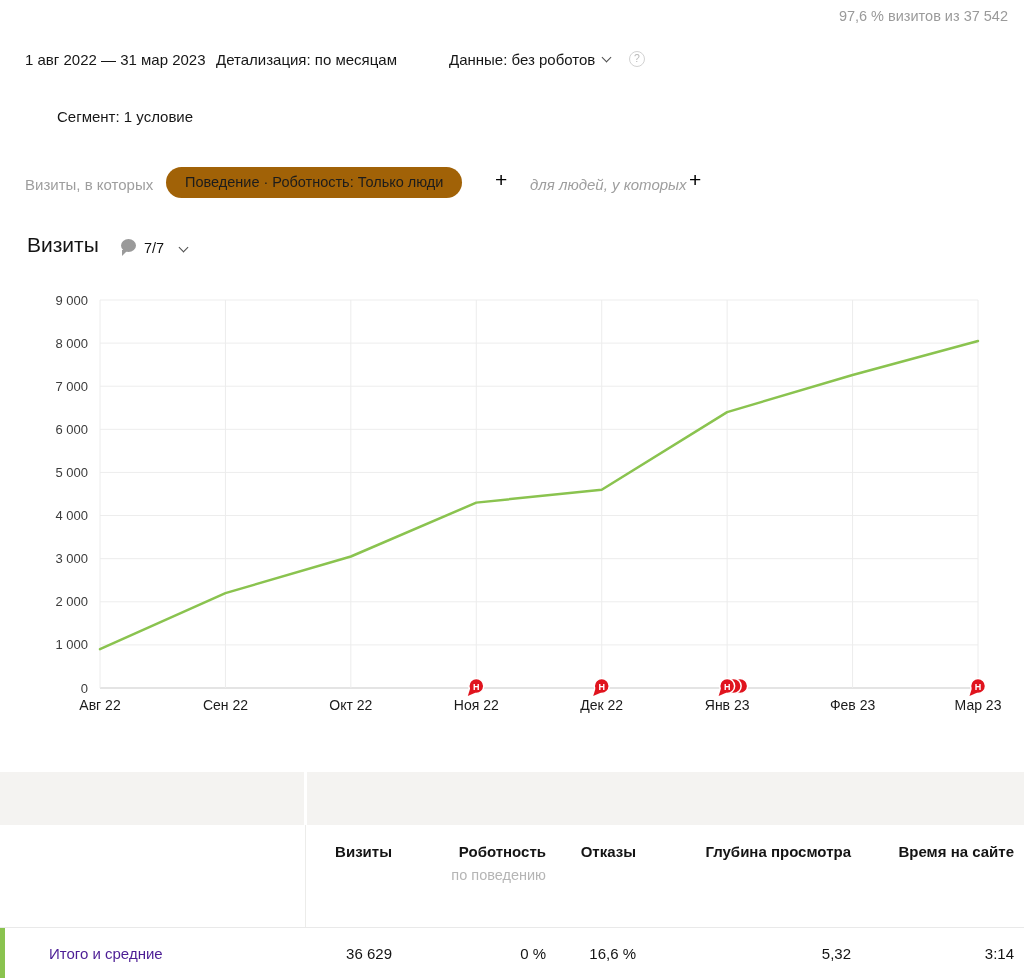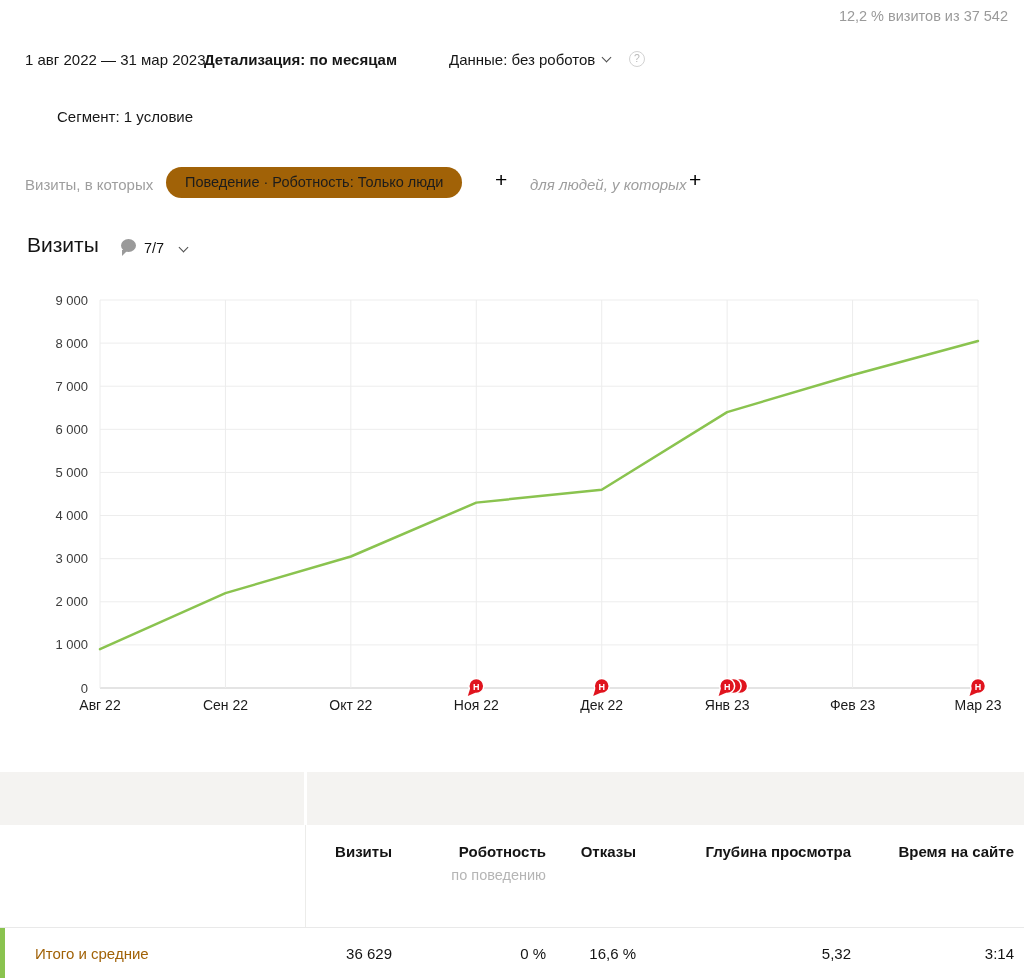--- a/index.html
+++ b/index.html
@@ -4,21 +4,21 @@
 <style>
   * { margin:0; padding:0; box-sizing:border-box; }
   html,body { background:#fff; }
   body { font-family:"Liberation Sans","DejaVu Sans",sans-serif; color:#161616; }
   .screen { position:relative; width:1024px; height:978px; background:#fff; overflow:hidden; }
 
   .summary { position:absolute; top:8px; right:16px; font-size:14.5px; color:#9a9a9a; }
 
   .ctl { position:absolute; top:51px; font-size:15px; color:#161616; cursor:pointer; }
   .ctl-date  { left:25px; }
-  .ctl-detal { left:204px;font-weight:bold; }
+  .ctl-detal { left:216px; }
   .ctl-data  { left:449px; display:inline-flex; align-items:center; }
   .chev { display:inline-block; width:7px; height:7px; border-right:1.6px solid #4d4d4d;
           border-bottom:1.6px solid #4d4d4d; transform:rotate(45deg); margin-left:8px;
           position:relative; top:-2px; }
   .help { position:absolute; left:629px; top:51px; width:16px; height:16px; border:1.5px solid #d2d2d2;
           border-radius:50%; color:#b9b9b9; font-size:10.5px; line-height:13px; text-align:center; cursor:pointer; }
 
   .segment { position:absolute; left:57px; top:108px; font-size:15px; cursor:pointer; }
 
   .flt-label { position:absolute; top:176px; font-size:15px; color:#9e9e9e; }
@@ -50,29 +50,29 @@
   .tbl-head { position:absolute; left:0; top:843px; width:1024px; display:flex; }
   .tbl-row  { position:absolute; left:0; top:928px; width:1024px; height:50px; display:flex; align-items:center; }
   .spacer { width:305px; flex:0 0 auto; }
   .c0 { width:87px; }  .c1 { width:154px; } .c2 { width:90px; }
   .c3 { width:215px; } .c4 { width:163px; }
   .cell { flex:0 0 auto; text-align:right; }
   .hcell { font-size:15px; font-weight:bold; color:#141414; }
   .hsub { font-size:14.5px; font-weight:normal; color:#b5b5b5; margin-top:7px; }
   .row-divider { position:absolute; left:0; top:927px; width:1024px; height:1px; background:#e9e9e9; }
   .total-bar { position:absolute; left:0; top:928px; width:5px; height:50px; }
-  .total-label { width:305px; flex:0 0 auto; padding-left:35px; font-size:15px; color:#a16207; text-align:left; }
+  .total-label { width:305px; flex:0 0 auto; padding-left:49px; font-size:15px; color:#4c1d95; text-align:left; }
   .vcell { font-size:15px; color:#141414; }
 </style>
 </head>
 <body>
 
 <div class="screen">
 
-  <div class="summary">12,2 % визитов из 37 542</div>
+  <div class="summary">97,6 % визитов из 37 542</div>
 
   <span class="ctl ctl-date">1 авг 2022 — 31 мар 2023</span>
   <span class="ctl ctl-detal">Детализация: по месяцам</span>
   <span class="ctl ctl-data">
       <span>Данные: без роботов</span>
       <span class="chev"></span>
     </span>
   <span class="help">?</span>
 
   <div class="segment">Сегмент: 1 условие</div>

